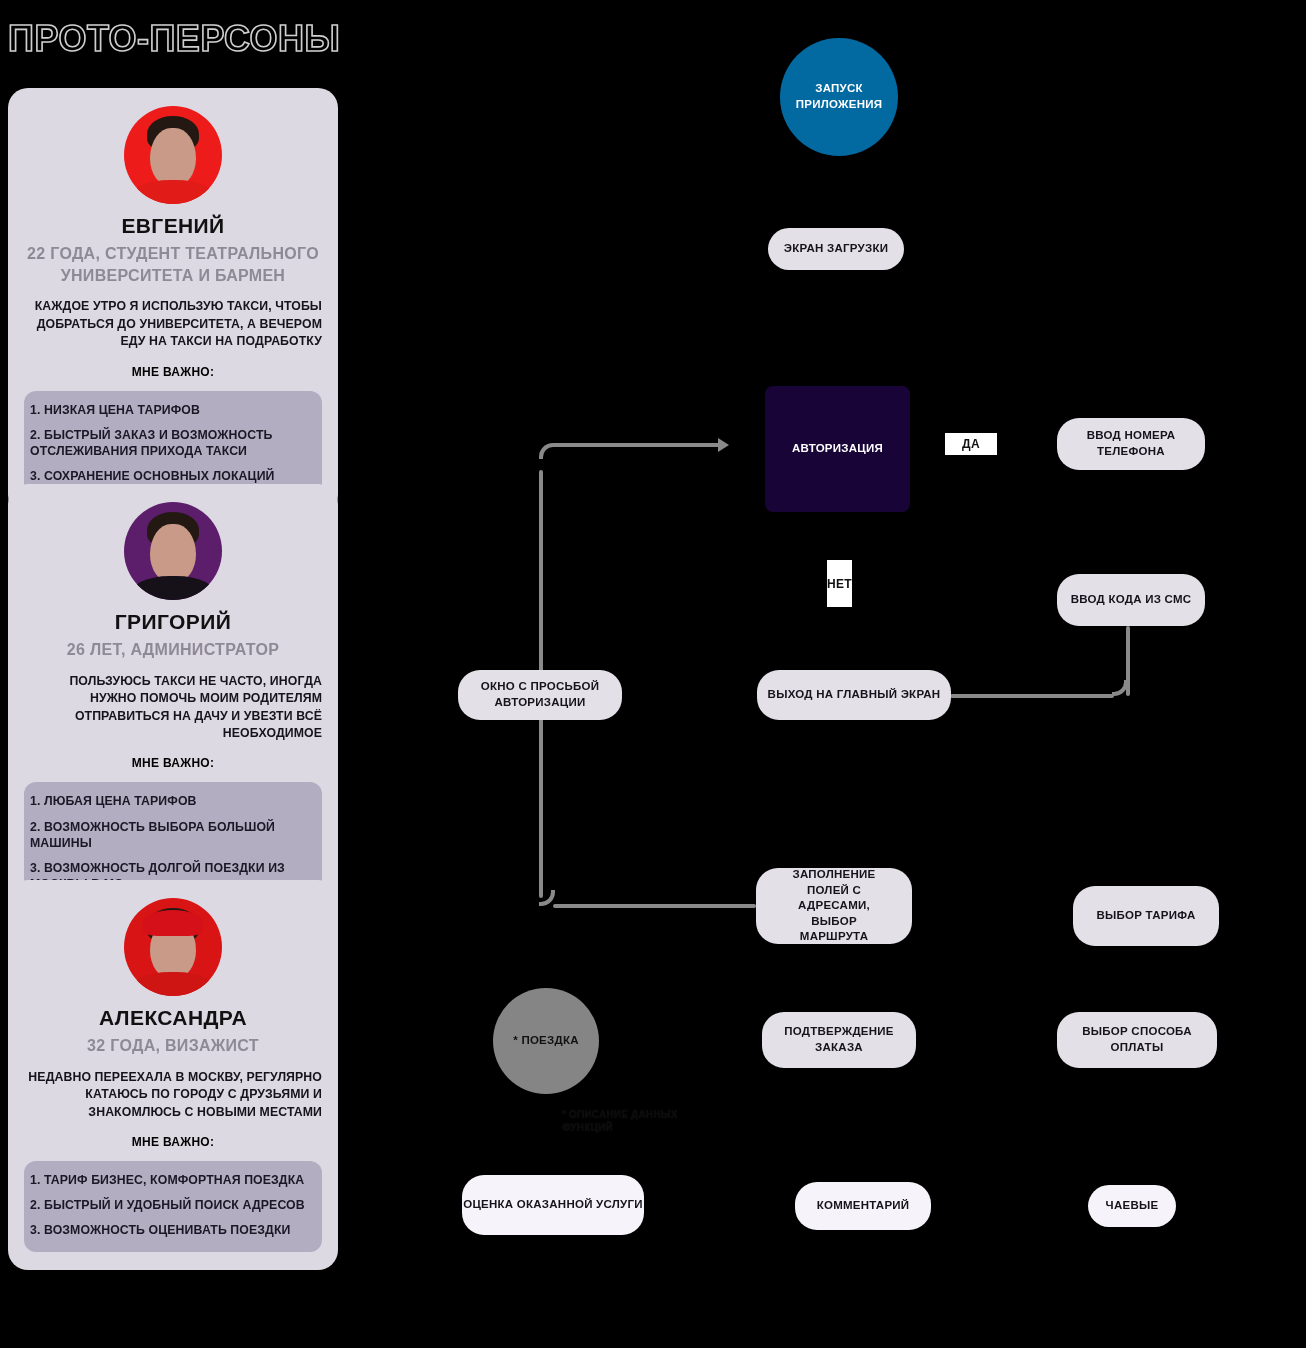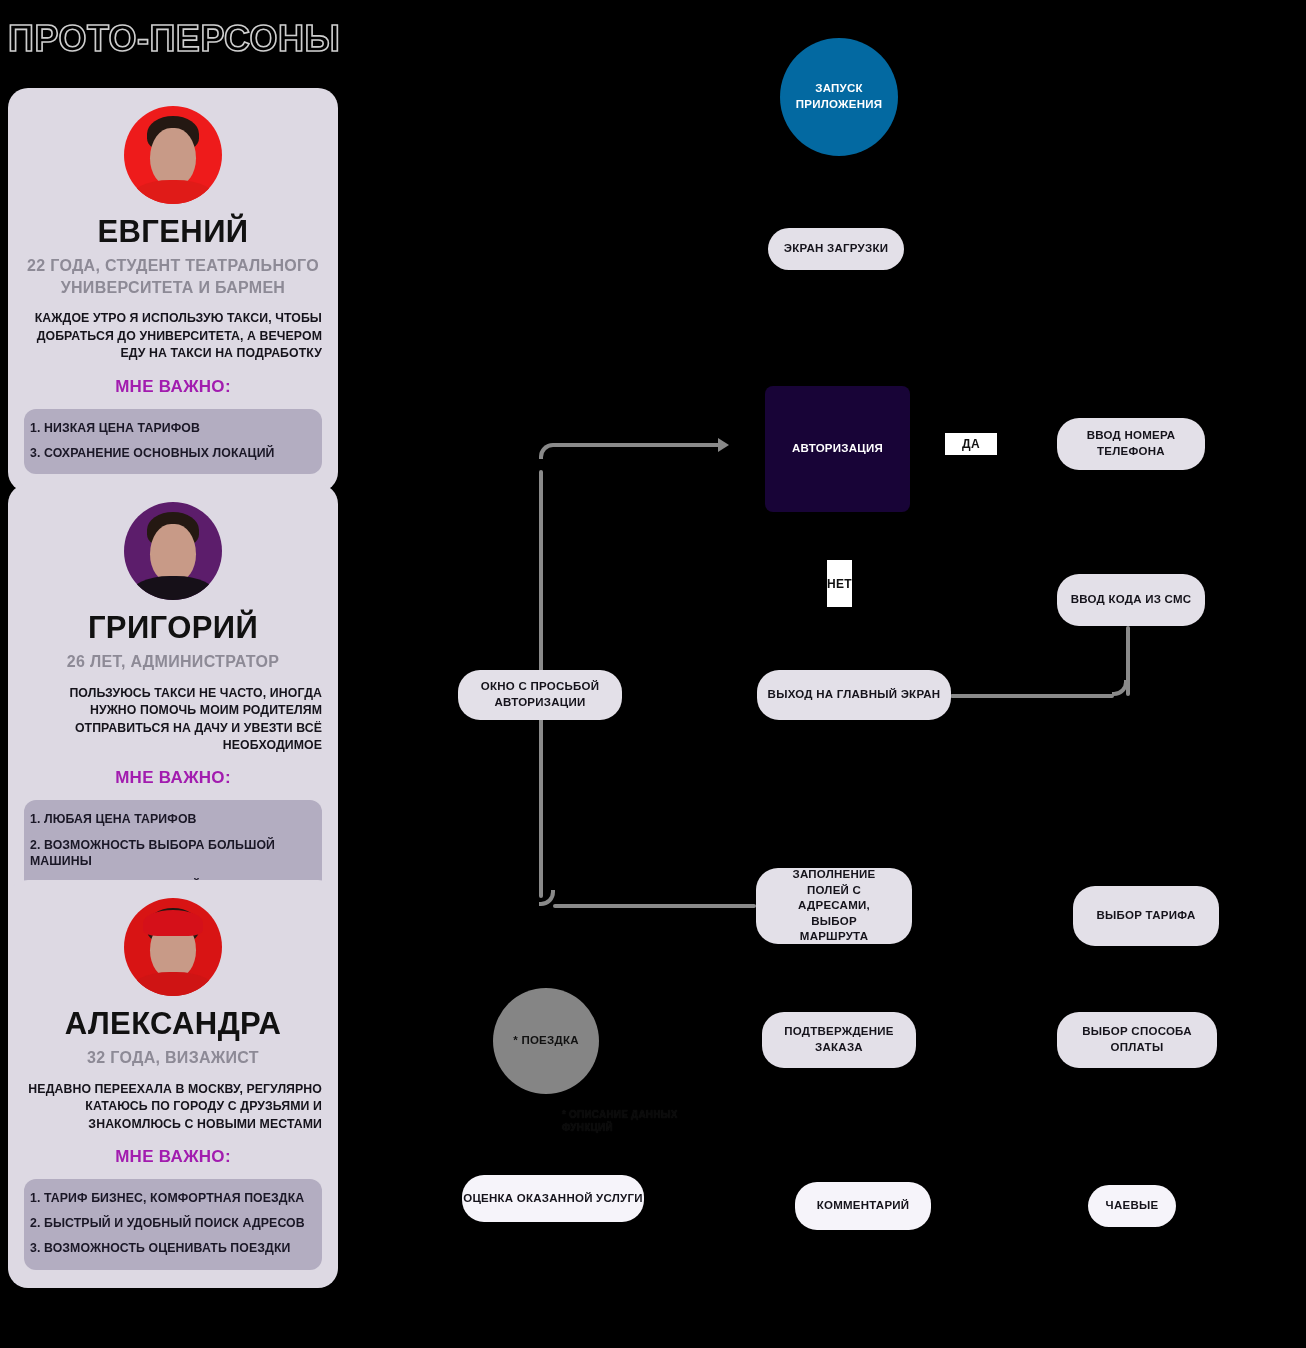--- a/index.html
+++ b/index.html
@@ -61,37 +61,37 @@
   .avatar .hat {
     position: absolute; left: 50%; top: 12%;
     transform: translateX(-50%);
     width: 60px; height: 26px;
     border-radius: 50% 50% 24% 24%;
     background: #d51019;
   }
 
   .persona-name {
     margin-top: 10px;
-    font-size: 31px; font-weight: 700; letter-spacing: 0.4px;
+    font-size: 21px; font-weight: 700; letter-spacing: 0.4px;
     color: #111;
   }
   .persona-meta {
     margin-top: 5px;
     font-size: 16px; font-weight: 700; letter-spacing: 0.3px;
     color: #8d8a96; text-align: center; line-height: 1.35;
   }
   .persona-quote {
     margin-top: 12px;
     font-size: 12.3px; font-weight: 700; letter-spacing: 0.1px;
     color: #15131b; text-align: right; line-height: 1.42;
   }
   .persona-important {
     margin-top: 14px;
-    font-size: 17px; font-weight: 700; letter-spacing: 0.3px;
-    color: #a21caf;
+    font-size: 12px; font-weight: 700; letter-spacing: 0.3px;
+    color: #000000;
   }
   .needs-box {
     margin-top: 12px;
     width: 100%;
     background: #b3adc1;
     border-radius: 12px;
     padding: 11px 13px 13px 6px;
     display: flex; flex-direction: column; gap: 9px;
   }
   .need-item {
@@ -186,20 +186,21 @@
       <div class="hair"></div>
       <div class="face"></div>
       <div class="torso" style="background:#e01b18;"></div>
     </div>
     <div class="persona-name">ЕВГЕНИЙ</div>
     <div class="persona-meta">22 ГОДА, СТУДЕНТ ТЕАТРАЛЬНОГО УНИВЕРСИТЕТА И БАРМЕН</div>
     <div class="persona-quote">КАЖДОЕ УТРО Я ИСПОЛЬЗУЮ ТАКСИ, ЧТОБЫ ДОБРАТЬСЯ ДО УНИВЕРСИТЕТА, А ВЕЧЕРОМ ЕДУ НА ТАКСИ НА ПОДРАБОТКУ</div>
     <div class="persona-important">МНЕ ВАЖНО:</div>
     <div class="needs-box">
       <div class="need-item">1. НИЗКАЯ ЦЕНА ТАРИФОВ</div>
+      <div class="need-item">2. БЫСТРЫЙ ЗАКАЗ И ВОЗМОЖНОСТЬ ОТСЛЕЖИВАНИЯ ПРИХОДА ТАКСИ</div>
       <div class="need-item">3. СОХРАНЕНИЕ ОСНОВНЫХ ЛОКАЦИЙ</div>
     </div>
   </div>
 
   <div class="persona-card" style="top:484px;">
     <div class="avatar" style="background:#5c1d6b;">
       <div class="hair"></div>
       <div class="face"></div>
       <div class="torso" style="background:#161018;"></div>
     </div>
@@ -268,19 +269,19 @@
   <div class="node pill" style="left:1073px; top:886px; width:146px; height:60px;">ВЫБОР ТАРИФА</div>
 
   <div class="node pill" style="left:1057px; top:1012px; width:160px; height:56px;">ВЫБОР СПОСОБА ОПЛАТЫ</div>
 
   <div class="node pill" style="left:762px; top:1012px; width:154px; height:56px;">ПОДТВЕРЖДЕНИЕ ЗАКАЗА</div>
 
   <div class="node circle-gray" style="left:493px; top:988px; width:106px; height:106px;">* ПОЕЗДКА</div>
 
   <div class="faint-note" style="left:562px; top:1108px; width:130px;">* ОПИСАНИЕ ДАННЫХ ФУНКЦИЙ</div>
 
-  <div class="node pill-white" style="left:462px; top:1175px; width:182px; height:47px;">ОЦЕНКА ОКАЗАННОЙ УСЛУГИ</div>
+  <div class="node pill-white" style="left:462px; top:1175px; width:182px; height:60px;">ОЦЕНКА ОКАЗАННОЙ УСЛУГИ</div>
 
   <div class="node pill-white" style="left:795px; top:1182px; width:136px; height:48px;">КОММЕНТАРИЙ</div>
 
   <div class="node pill-white" style="left:1088px; top:1185px; width:88px; height:42px;">ЧАЕВЫЕ</div>
 
 </div>
 
 </body></html>

